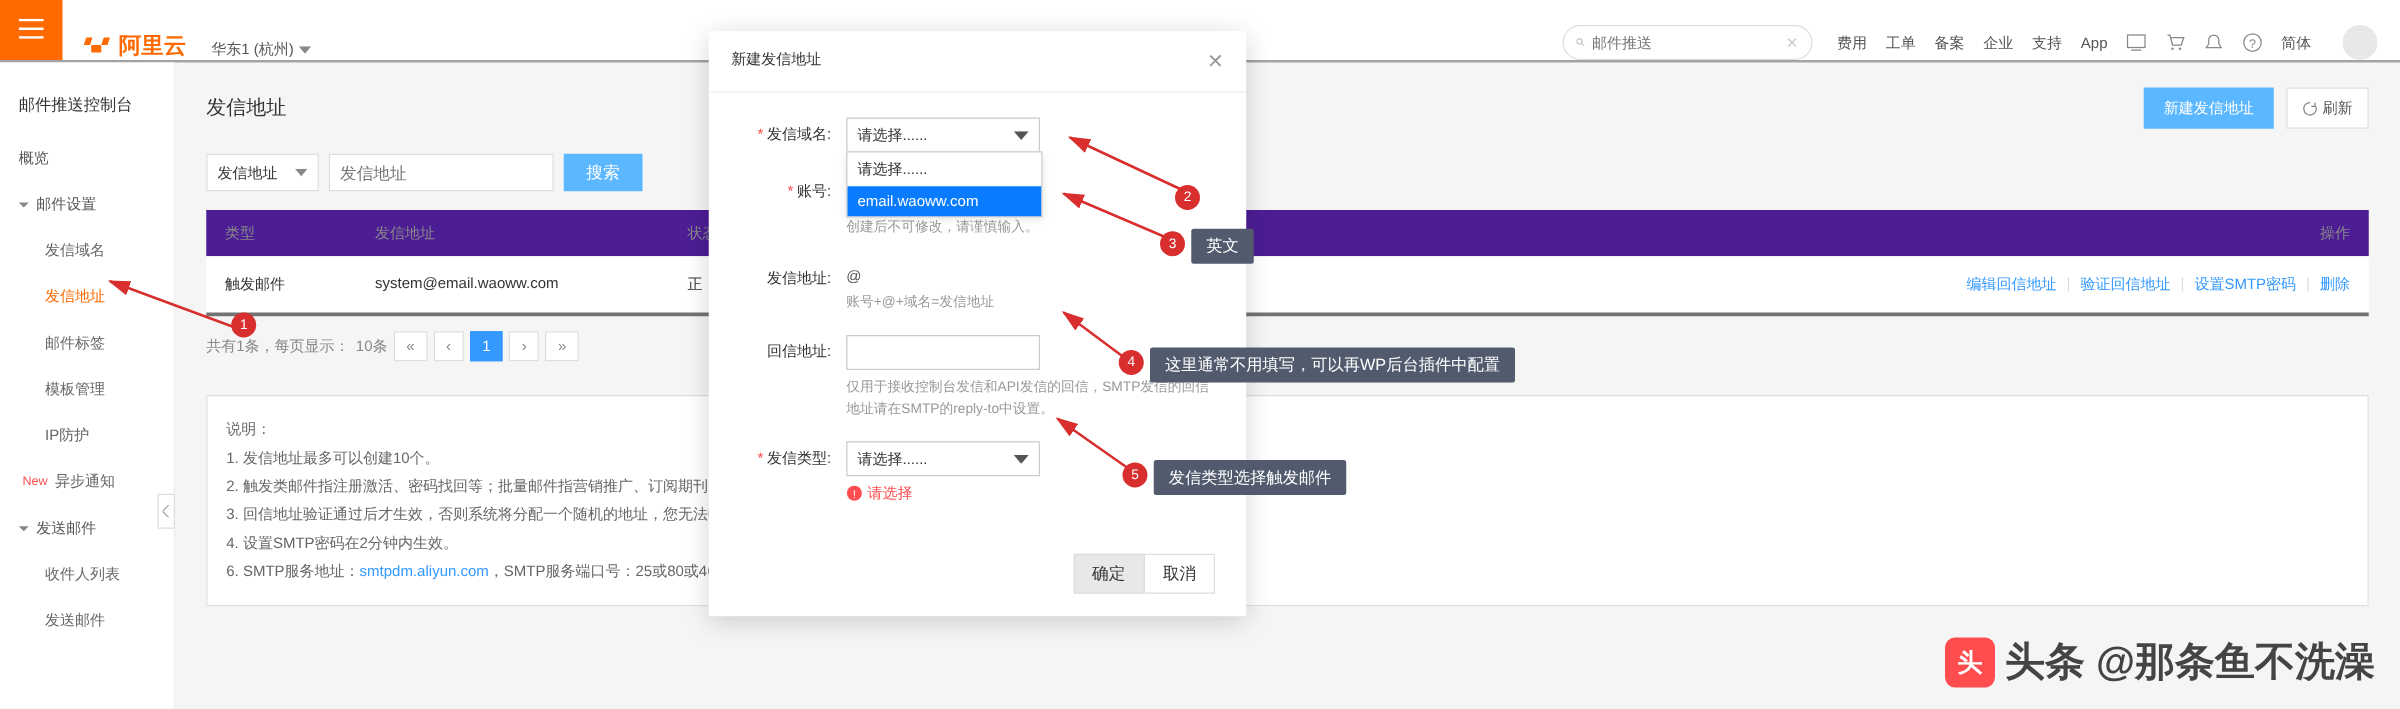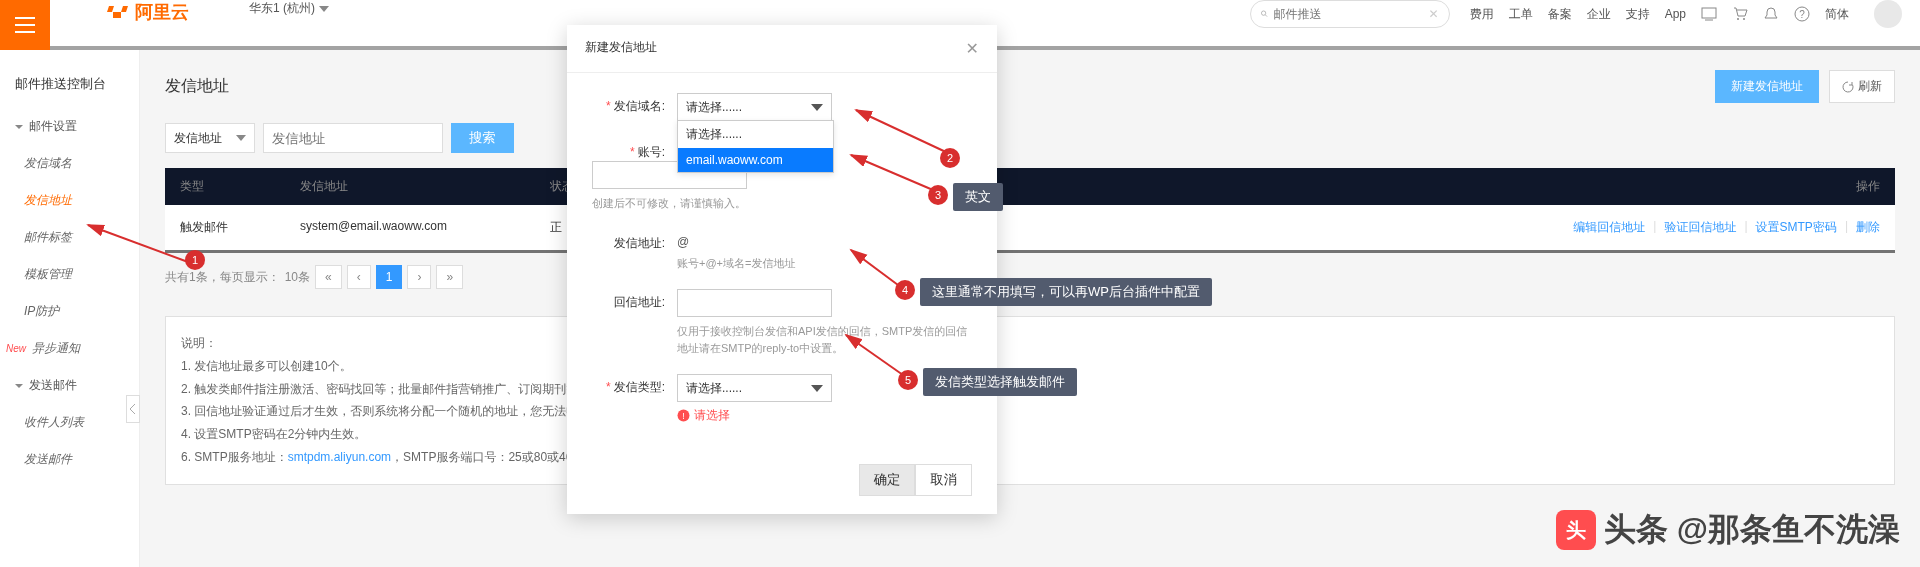--- a/index.html
+++ b/index.html
@@ -1,19 +1,19 @@
 <!DOCTYPE html>
 <html><head>
   <meta charset="utf-8">
   <style>
     * { margin: 0; padding: 0; box-sizing: border-box; font-family: "Microsoft YaHei", Arial, sans-serif; }
     body { background: #f5f5f5; font-size: 12px; color: #333; width: 1920px; height: 567px; position: relative; overflow: hidden; }
 
     
-    .header { height: 50px; background: #fff; display: flex; align-items: flex-start; border-bottom: 4px solid #a3a3a3; gap: 40px; }
+    .header { height: 50px; background: #fff; display: flex; align-items: flex-end; border-bottom: 2px solid #a3a3a3; }
     .menu-btn { width: 50px; height: 50px; background: #ff6a00; display: flex; align-items: center; justify-content: center; cursor: pointer; }
     .menu-btn svg { width: 20px; height: 16px; }
     .logo { display: flex; align-items: center; margin-left: 15px; color: #ff6a00; font-size: 18px; font-weight: bold; }
     .logo-icon { width: 24px; height: 24px; margin-right: 6px; }
     .region { margin-left: 20px; color: #555; cursor: pointer; display: flex; align-items: center; }
     .region svg { width: 10px; height: 6px; margin-left: 4px; }
     .header-right { margin-left: auto; display: flex; align-items: center; padding-right: 18px; }
     .search-box { width: 200px; height: 28px; border: 1px solid #ddd; border-radius: 14px; display: flex; align-items: center; padding: 0 10px; background: #fff; margin-right: 20px; }
     .search-box svg { width: 14px; height: 14px; color: #999; }
     .search-box input { border: none; outline: none; flex: 1; margin-left: 6px; font-size: 12px; }
@@ -21,41 +21,41 @@
     .header-nav { display: flex; align-items: center; gap: 15px; color: #555; }
     .header-nav span { cursor: pointer; }
     .header-nav svg { width: 16px; height: 16px; cursor: pointer; color: #888; }
     .avatar { width: 28px; height: 28px; border-radius: 50%; background: #e8e8e8; margin-left: 10px; cursor: pointer; }
 
     
     .main { display: flex; height: calc(100% - 50px); }
     .sidebar { width: 140px; background: #fff; border-right: 1px solid #eee; padding-top: 10px; }
     .sidebar-title { padding: 15px 15px; color: #333; font-size: 13px; }
     .sidebar-item { padding: 10px 15px; color: #555; cursor: pointer; display: flex; align-items: center; }
-    .sidebar-item.indent { padding-left: 24px; color: #666; font-style: italic; }
+    .sidebar-item.indent { padding-left: 36px; color: #666; }
     .sidebar-item.active { color: #ff6a00; }
     .sidebar-item .caret { width: 8px; height: 8px; margin-right: 6px; }
     .sidebar-item .new { color: #ff4d4f; font-size: 10px; margin-left: -18px; margin-right: 6px; }
 
     .content { flex: 1; padding: 0; position: relative; }
     .content-header { display: flex; align-items: center; padding: 20px 25px; }
     .content-title { font-size: 16px; color: #333; }
     .content-actions { margin-left: auto; display: flex; gap: 10px; }
     .btn-primary { background: #5bb7ff; color: #fff; border: none; padding: 7px 16px; cursor: pointer; font-size: 12px; }
     .btn-default { background: #fff; border: 1px solid #ddd; padding: 7px 12px; cursor: pointer; display: flex; align-items: center; gap: 4px; color: #555; font-size: 12px; }
     .btn-default svg { width: 12px; height: 12px; }
 
     .search-row { padding: 0 25px 15px; display: flex; gap: 8px; }
     .select-box { width: 90px; height: 30px; border: 1px solid #ddd; background: #fff; display: flex; align-items: center; padding: 0 8px; justify-content: space-between; cursor: pointer; }
     .select-box svg { width: 10px; height: 6px; }
     .input-box { width: 180px; height: 30px; border: 1px solid #ddd; padding: 0 8px; outline: none; }
     .btn-search { background: #5bb7ff; color: #fff; border: none; padding: 0 18px; height: 30px; cursor: pointer; }
 
     .table { margin: 0 25px; }
-    .table-header { display: flex; background: #0f172a; padding: 10px 15px; color: #888; }
+    .table-header { display: flex; background: #4c1d95; padding: 10px 15px; color: #888; }
     .col-type { width: 120px; }
     .col-addr { width: 250px; }
     .col-status { flex: 1; }
     .col-actions { width: 330px; text-align: right; }
     .table-row { display: flex; padding: 14px 15px; border-bottom: 3px solid #737373; background: #fff; }
     .table-row .col-actions { display: flex; justify-content: flex-end; gap: 4px; }
     .table-row .col-actions a { color: #3399ff; cursor: pointer; }
     .table-row .col-actions .sep { color: #ddd; margin: 0 4px; }
 
     .info-box { margin: 15px 25px; padding: 15px; border: 1px solid #e0e0e0; background: #fff; color: #666; line-height: 1.9; }
@@ -151,20 +151,21 @@
       <span>简体</span>
       <div class="avatar"></div>
     </div>
   </div>
 </div>
 
 <div class="main">
 
   <div class="sidebar">
     <div class="sidebar-title">邮件推送控制台</div>
+    <div class="sidebar-item">概览</div>
     <div class="sidebar-item">
       <svg class="caret" viewBox="0 0 8 8">
           <path d="M0 2l4 4 4-4z" fill="#888"></path>
         </svg>
       <span>邮件设置</span>
     </div>
     <div class="sidebar-item indent">发信域名</div>
     <div class="sidebar-item indent active">发信地址</div>
     <div class="sidebar-item indent">邮件标签</div>
     <div class="sidebar-item indent">模板管理</div>
@@ -270,21 +271,21 @@
           <svg viewBox="0 0 12 7">
               <path d="M0 0l6 7 6-7z" fill="#555"></path>
             </svg>
         </div>
         <div class="dropdown-list">
           <div class="dropdown-item">请选择......</div>
           <div class="dropdown-item selected">email.waoww.com</div>
         </div>
       </div>
     </div>
-    <div class="form-row" style="margin-top:16px;flex-direction:column;">
+    <div class="form-row" style="margin-top:16px;">
       <div class="form-label"><span class="req">*</span><span>账号:</span></div>
       <div class="form-field">
         <input class="form-input" style="">
         <div class="form-hint">创建后不可修改，请谨慎输入。</div>
       </div>
     </div>
     <div class="form-row">
       <div class="form-label"><span>发信地址:</span></div>
       <div class="form-field">
         <div class="form-value">@</div>

